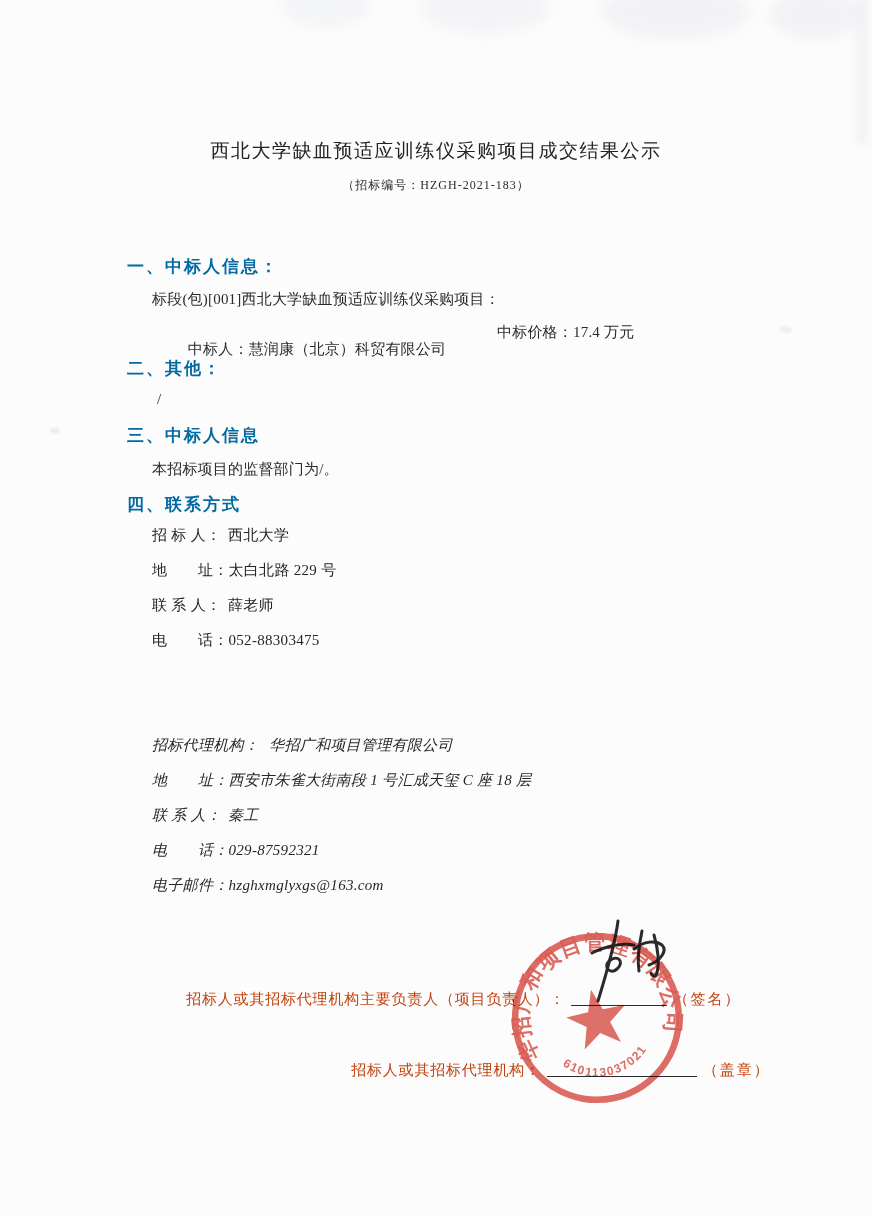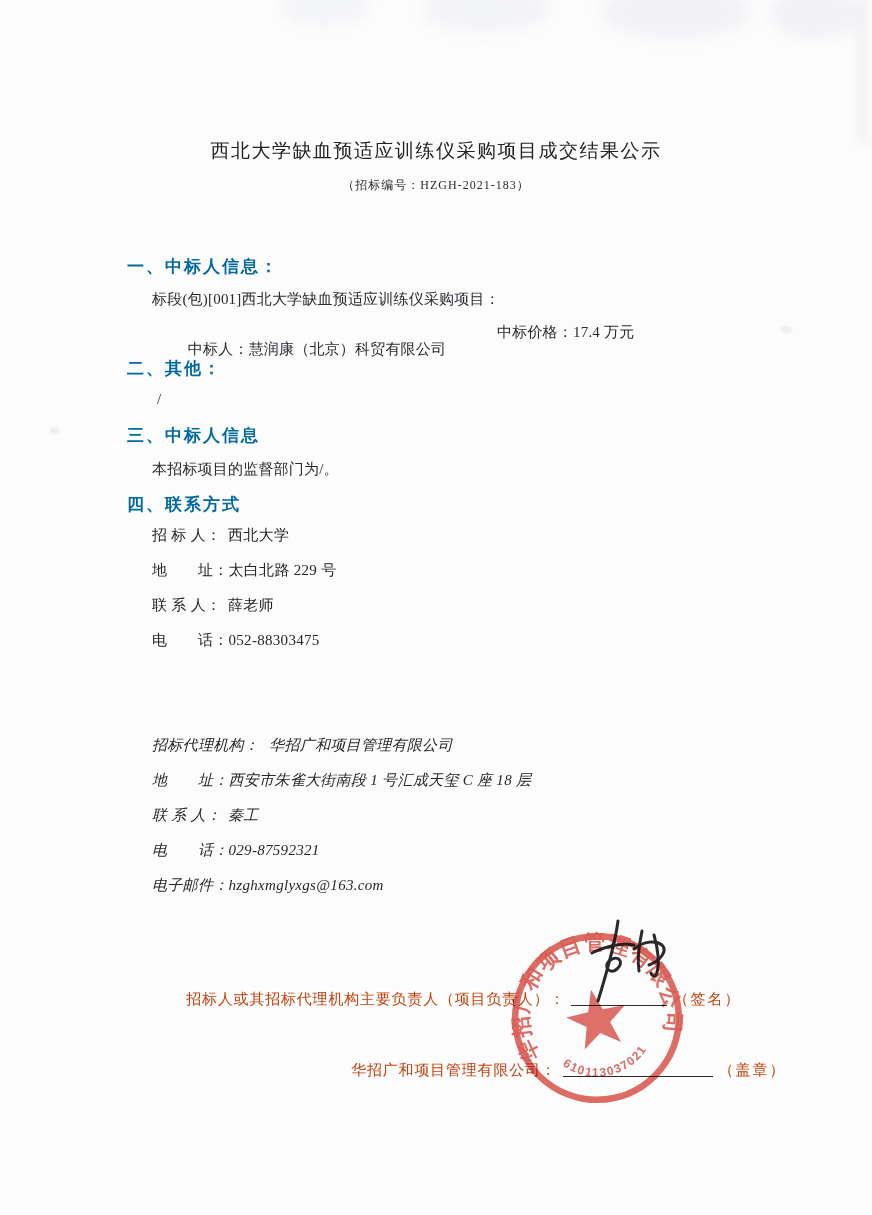--- a/index.html
+++ b/index.html
@@ -109,21 +109,21 @@
     <div class="crow"><span class="clabel">联 系 人：</span><span class="cvalue">秦工</span></div>
     <div class="crow"><span class="clabel">电　　话：</span><span class="cvalue">029-87592321</span></div>
     <div class="crow"><span class="clabel">电子邮件：</span><span class="cvalue">hzghxmglyxgs@163.com</span></div>
   </div>
 
   <div class="abs sig sig1">
     <span>招标人或其招标代理机构主要负责人（项目负责人）：</span><span class="blank blank1"></span><span class="suffix">（签名）</span>
   </div>
 
   <div class="abs sig sig2">
-    <span>华招广和项目管理有限公司：</span><span class="blank blank2"></span><span class="suffix">（盖章）</span>
+    <span>招标人或其招标代理机构：</span><span class="blank blank2"></span><span class="suffix">（盖章）</span>
   </div>
 
   <svg class="abs stamp" viewBox="0 0 200 200">
     <circle cx="100" cy="100" r="88" fill="none" stroke="#d9544b" stroke-width="7" opacity="0.92"></circle>
     <path fill="#d9544b" opacity="0.9" d="M 100,69 L 108,92 L 132.3,92.5 L 112.9,107.2 L 120,130.5 L 100,116.6 L 80,130.5 L 87.1,107.2 L 67.7,92.5 L 92,92 Z"></path>
     <defs>
       <path id="arcTop" d="M 32.9,131.3 A 74,74 0 1 1 167.1,131.3"></path>
       <path id="arcBottom" d="M 51.7,140.5 A 63,63 0 0 0 148.3,140.5"></path>
     </defs>
     <text font-size="23" fill="#d9544b" opacity="0.92" letter-spacing="1.5" font-family="Liberation Sans, DejaVu Sans, sans-serif" font-weight="bold">

